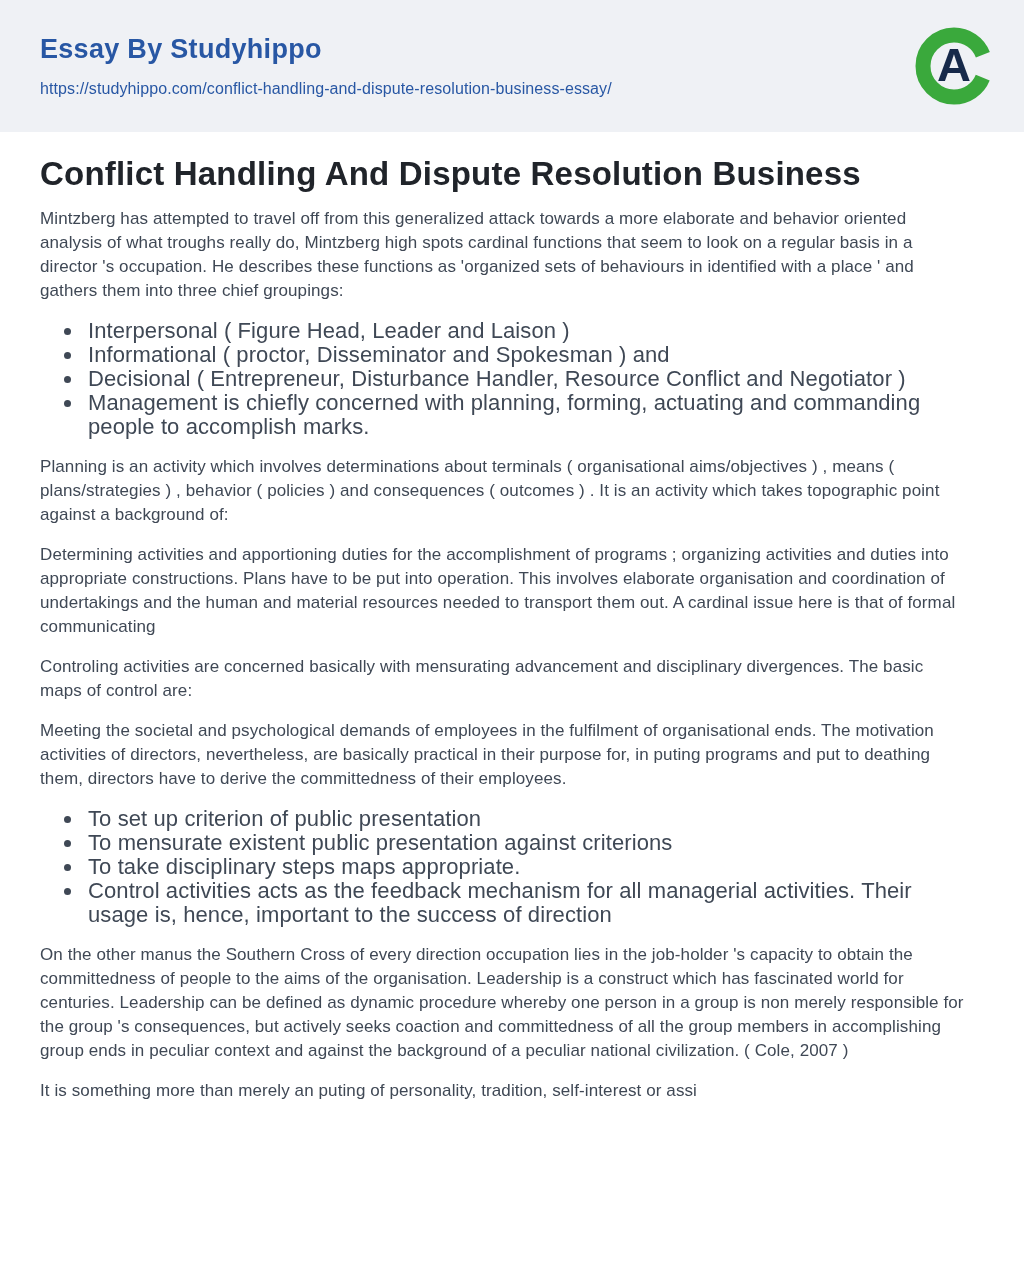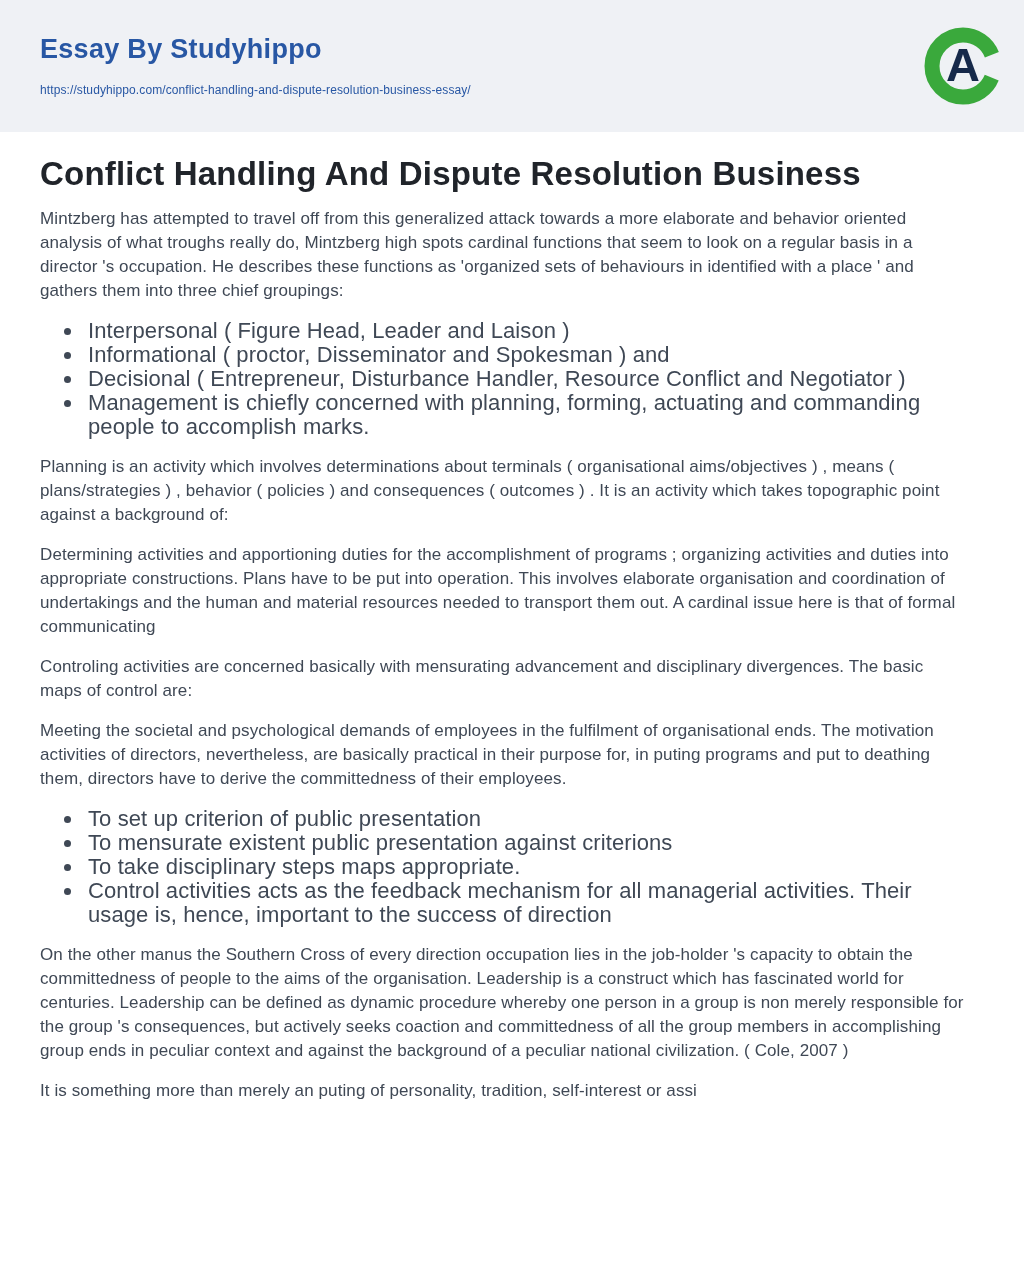--- a/index.html
+++ b/index.html
@@ -9,35 +9,35 @@
     background: #ffffff;
     height: 1269px;
     overflow: hidden;
     color: var(--body-text, #3f4855);
   }
   .page { width: 1024px; height: 1269px; background: #ffffff; }
 
   
   .header {
     background: var(--header-bg, #eff1f5);
-    padding: 26px 19px 26px 40px;
+    padding: 26px 28px 26px 40px;
     display: flex;
     align-items: center;
     justify-content: space-between;
   }
   .site-title {
     color: var(--accent-blue, #2857a4);
     font-size: 27px;
     font-weight: 700;
     letter-spacing: 0.3px;
     margin-bottom: 15px;
   }
   .site-url {
     color: var(--accent-blue, #2857a4);
-    font-size: 12px;
+    font-size: 16px;
     font-weight: 500;
     text-decoration: none;
     letter-spacing: 0.1px;
     display: inline-block;
   }
   .logo {
     width: 80px;
     height: 80px;
     flex: 0 0 auto;
     margin-right: 2px;

